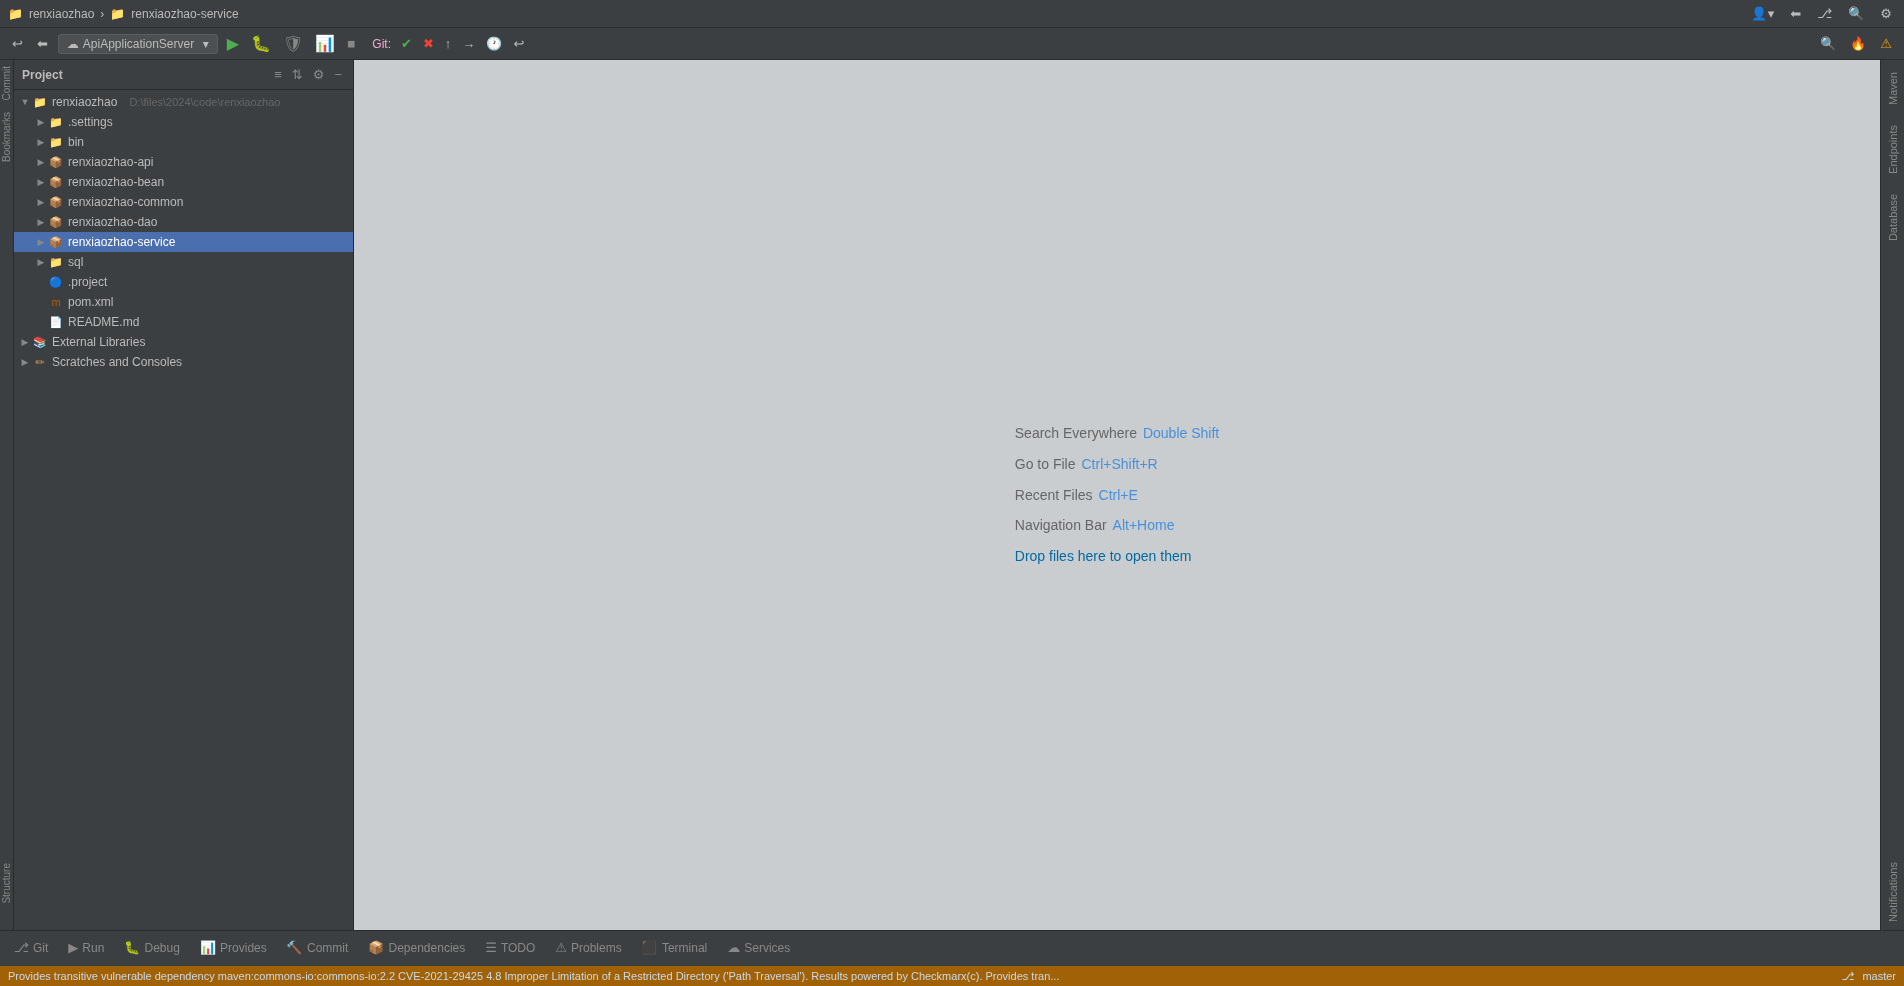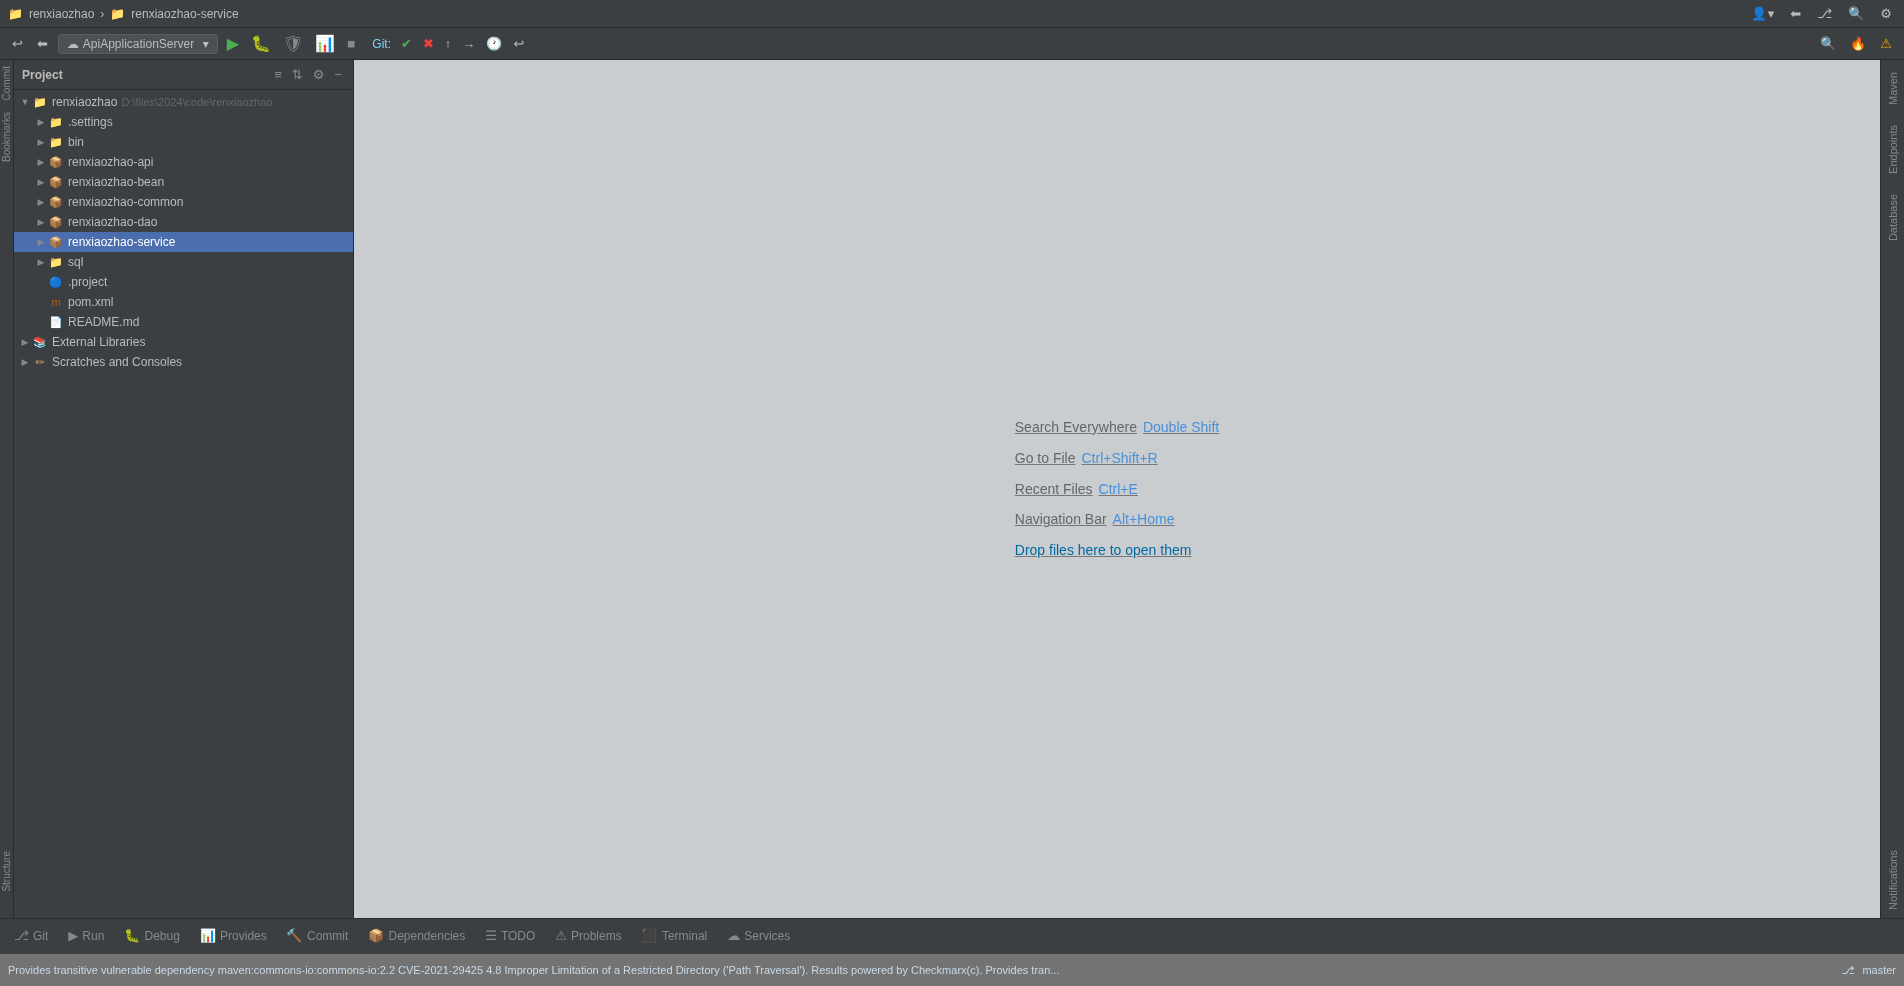--- a/index.html
+++ b/index.html
@@ -77,21 +77,21 @@
       background: none;
       border: none;
       cursor: pointer;
       font-size: 16px;
       padding: 2px 3px;
     }
     .run-btn.green { color: #4caf50; }
     .run-btn.yellow { color: #f0a30a; }
     .run-btn.gray { color: #888; }
     .git-label {
-      color: #7dd3fc;
+      color: #f9a8d4;
       font-size: 12px;
       margin-left: 8px;
     }
     .git-icon-group {
       display: flex;
       align-items: center;
       gap: 3px;
     }
 
     
@@ -185,21 +185,20 @@
     .welcome-panel {
       text-align: left;
       color: #777;
       font-size: 14px;
       line-height: 2.2;
     }
     .welcome-panel .shortcut-line {
       display: flex;
       align-items: baseline;
       gap: 6px;
-      text-decoration: underline;
     }
     .welcome-panel .label-text { color: #666; }
     .welcome-panel .key-text {
       color: #4a90d9;
       font-weight: 500;
     }
     .welcome-panel .plain-text { color: #0369a1; }
 
     
     .right-toolbar {
@@ -243,22 +242,22 @@
       font-size: 12px;
       color: #888;
       cursor: pointer;
       border-bottom: 2px solid transparent;
       height: 36px;
     }
     .bottom-tab-icon { font-size: 13px; }
 
     
     .status-bar {
-      height: 32px;
-      background: #737373;
+      height: 20px;
+      background: #a16207;
       display: flex;
       align-items: center;
       padding: 0 8px;
       font-size: 11px;
       color: #c8d9e8;
       flex-shrink: 0;
       gap: 4px;
     }
     .status-bar-right {
       margin-left: auto;
@@ -355,21 +354,21 @@
       <button class="sidebar-icon-btn">⇅</button>
       <button class="sidebar-icon-btn">⚙</button>
       <button class="sidebar-icon-btn">−</button>
     </div>
     <div class="sidebar-content">
 
       <div class="tree-item indent-1">
         <span class="tree-arrow">▼</span>
         <span class="tree-icon folder-icon">📁</span>
         <span>renxiaozhao</span>
-        <span style="color:#666; margin-left:4px; font-size:11px;">D:\files\2024\code\renxiaozhao</span>
+        <span style="color:#666; margin-left:12px; font-size:11px;">D:\files\2024\code\renxiaozhao</span>
       </div>
 
       <div class="tree-item indent-2">
         <span class="tree-arrow">▶</span>
         <span class="tree-icon">📁</span>
         <span>.settings</span>
       </div>
 
       <div class="tree-item indent-2">
         <span class="tree-arrow">▶</span>

